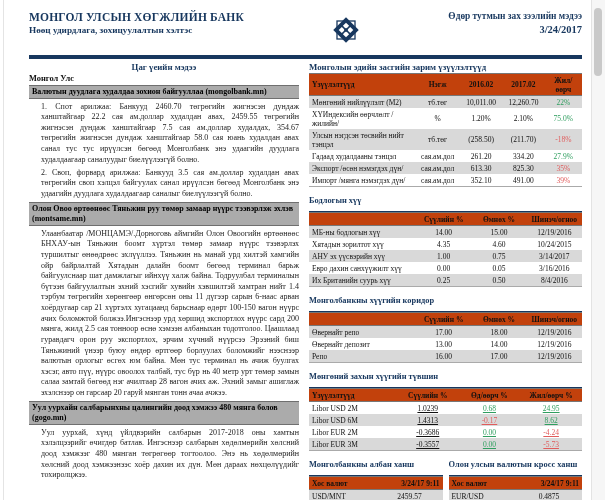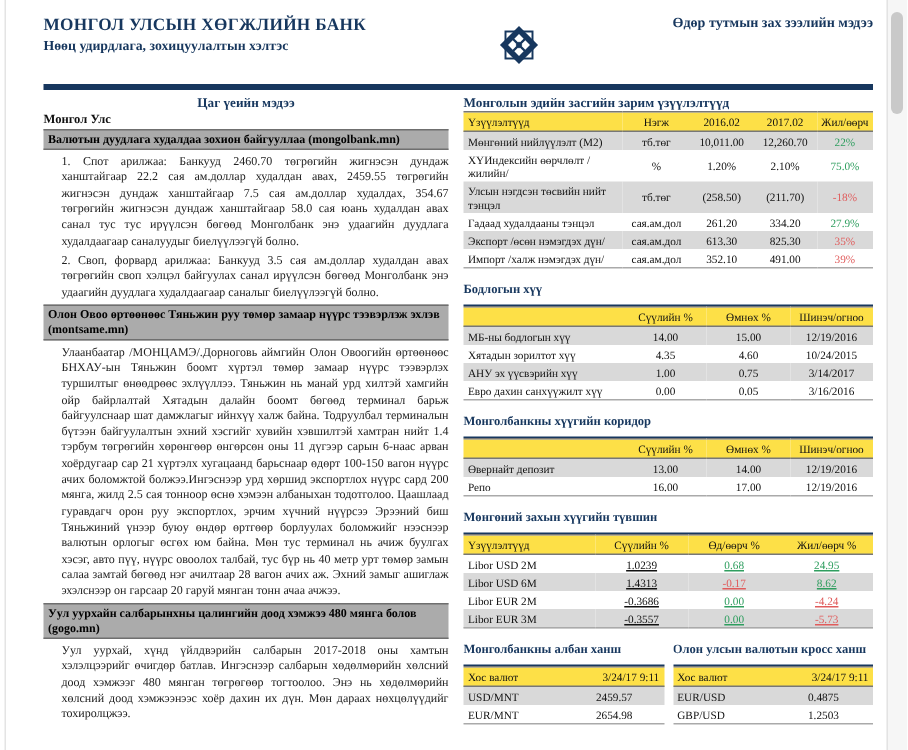--- a/index.html
+++ b/index.html
@@ -30,21 +30,21 @@
 
   
   .country { font-weight:bold; font-size:8.4px; color:#111; margin:1px 0; }
   .news-heading { background:#ababab; color:#000; font-weight:bold; font-size:8px; line-height:1.25;
                   padding:1px 3px; border-top:1px solid #6f6f6f; border-bottom:1px solid #6f6f6f; margin-top:2px; }
   .news-p { font-size:8px; line-height:1.33; text-align:justify; color:#222; margin:2.5px 0 2.5px 12px; }
 
   
   .sec-title { color:#17375e; font-weight:bold; font-size:8.4px; border-bottom:1.5px solid #17375e; padding-bottom:6px; margin-top:9px; }
   table { width:100%; border-collapse:collapse; font-size:7.5px; color:#111; table-layout:fixed; }
-  th { background:#fde047; font-weight:normal; padding:1.5px 3px; border-top:1px solid #777; border-bottom:1px solid #777; text-align:center;margin-top:16px; }
+  th { background:#c2410c; font-weight:bold; padding:1.5px 3px; border-top:1px solid #777; border-bottom:1px solid #777; text-align:center;margin-top:16px; }
   td { padding:1.5px 3px; }
   table { border-bottom:1px solid #aaa; }
   table.stripe-odd  tbody tr:nth-child(odd)  { background:#d9d9d9; }
   table.stripe-even tbody tr:nth-child(even) { background:#d9d9d9; }
 
   th:first-child, td:first-child { text-align:left; }
   .t-ind td:nth-child(2) { text-align:center; }
   .t-ind th:nth-child(n+3), .t-ind td:nth-child(n+3) { text-align:center; }
   .t-pol td:nth-child(n+2), .t-cor td:nth-child(n+2) { text-align:center; }
   .t-mm  td:nth-child(n+2) { text-align:center;text-decoration:underline; }
@@ -84,20 +84,21 @@
             <rect x="14.8" y="11.6" width="4.4" height="4.4" transform="rotate(45 17 13.8)"></rect>
             <rect x="10.6" y="15.8" width="4.4" height="4.4" transform="rotate(45 12.8 18)"></rect>
             <rect x="19" y="15.8" width="4.4" height="4.4" transform="rotate(45 21.2 18)"></rect>
             <rect x="14.8" y="20" width="4.4" height="4.4" transform="rotate(45 17 22.2)"></rect>
           </g>
           <rect x="15.4" y="16.4" width="3.2" height="3.2" fill="#17375e" transform="rotate(45 17 18)"></rect>
         </svg>
       </div>
       <div class="rep">
         <div class="rep-title">Өдөр тутмын зах зээлийн мэдээ</div>
+        <div class="rep-date">3/24/2017</div>
       </div>
     </div>
 
     <div class="rule"></div>
 
     <div class="cols">
 
       <div class="col-left">
         <div class="col-title ctr">Цаг үеийн мэдээ</div>
         <div class="country">Монгол Улс</div>
@@ -154,21 +155,21 @@
                 <td class="c-green">27.9%</td>
               </tr>
               <tr>
                 <td>Экспорт /өсөн нэмэгдэх дүн/</td>
                 <td>сая.ам.дол</td>
                 <td>613.30</td>
                 <td>825.30</td>
                 <td class="c-red">35%</td>
               </tr>
               <tr>
-                <td>Импорт /халж нэмэгдэх дүн/</td>
+                <td>Импорт /мянга нэмэгдэх дүн/</td>
                 <td>сая.ам.дол</td>
                 <td>352.10</td>
                 <td>491.00</td>
                 <td class="c-red">39%</td>
               </tr>
             </tbody>
           </table>
 
         <div class="sec-title">Бодлогын хүү</div>
         <table class="t-pol stripe-odd">
@@ -198,34 +199,46 @@
                 <td>1.00</td>
                 <td>0.75</td>
                 <td>3/14/2017</td>
               </tr>
               <tr>
                 <td>Евро дахин санхүүжилт хүү</td>
                 <td>0.00</td>
                 <td>0.05</td>
                 <td>3/16/2016</td>
               </tr>
+              <tr>
+                <td>Их Британийн суурь хүү</td>
+                <td>0.25</td>
+                <td>0.50</td>
+                <td>8/4/2016</td>
+              </tr>
             </tbody>
           </table>
 
         <div class="sec-title">Монголбанкны хүүгийн коридор</div>
         <table class="t-cor stripe-odd">
             <thead>
               <tr>
                 <th></th>
                 <th>Сүүлийн %</th>
                 <th>Өмнөх %</th>
                 <th>Шинэч/огноо</th>
               </tr>
             </thead>
             <tbody>
+              <tr>
+                <td>Өвернайт репо</td>
+                <td>17.00</td>
+                <td>18.00</td>
+                <td>12/19/2016</td>
+              </tr>
               <tr>
                 <td>Өвернайт депозит</td>
                 <td>13.00</td>
                 <td>14.00</td>
                 <td>12/19/2016</td>
               </tr>
               <tr>
                 <td>Репо</td>
                 <td>16.00</td>
                 <td>17.00</td>

